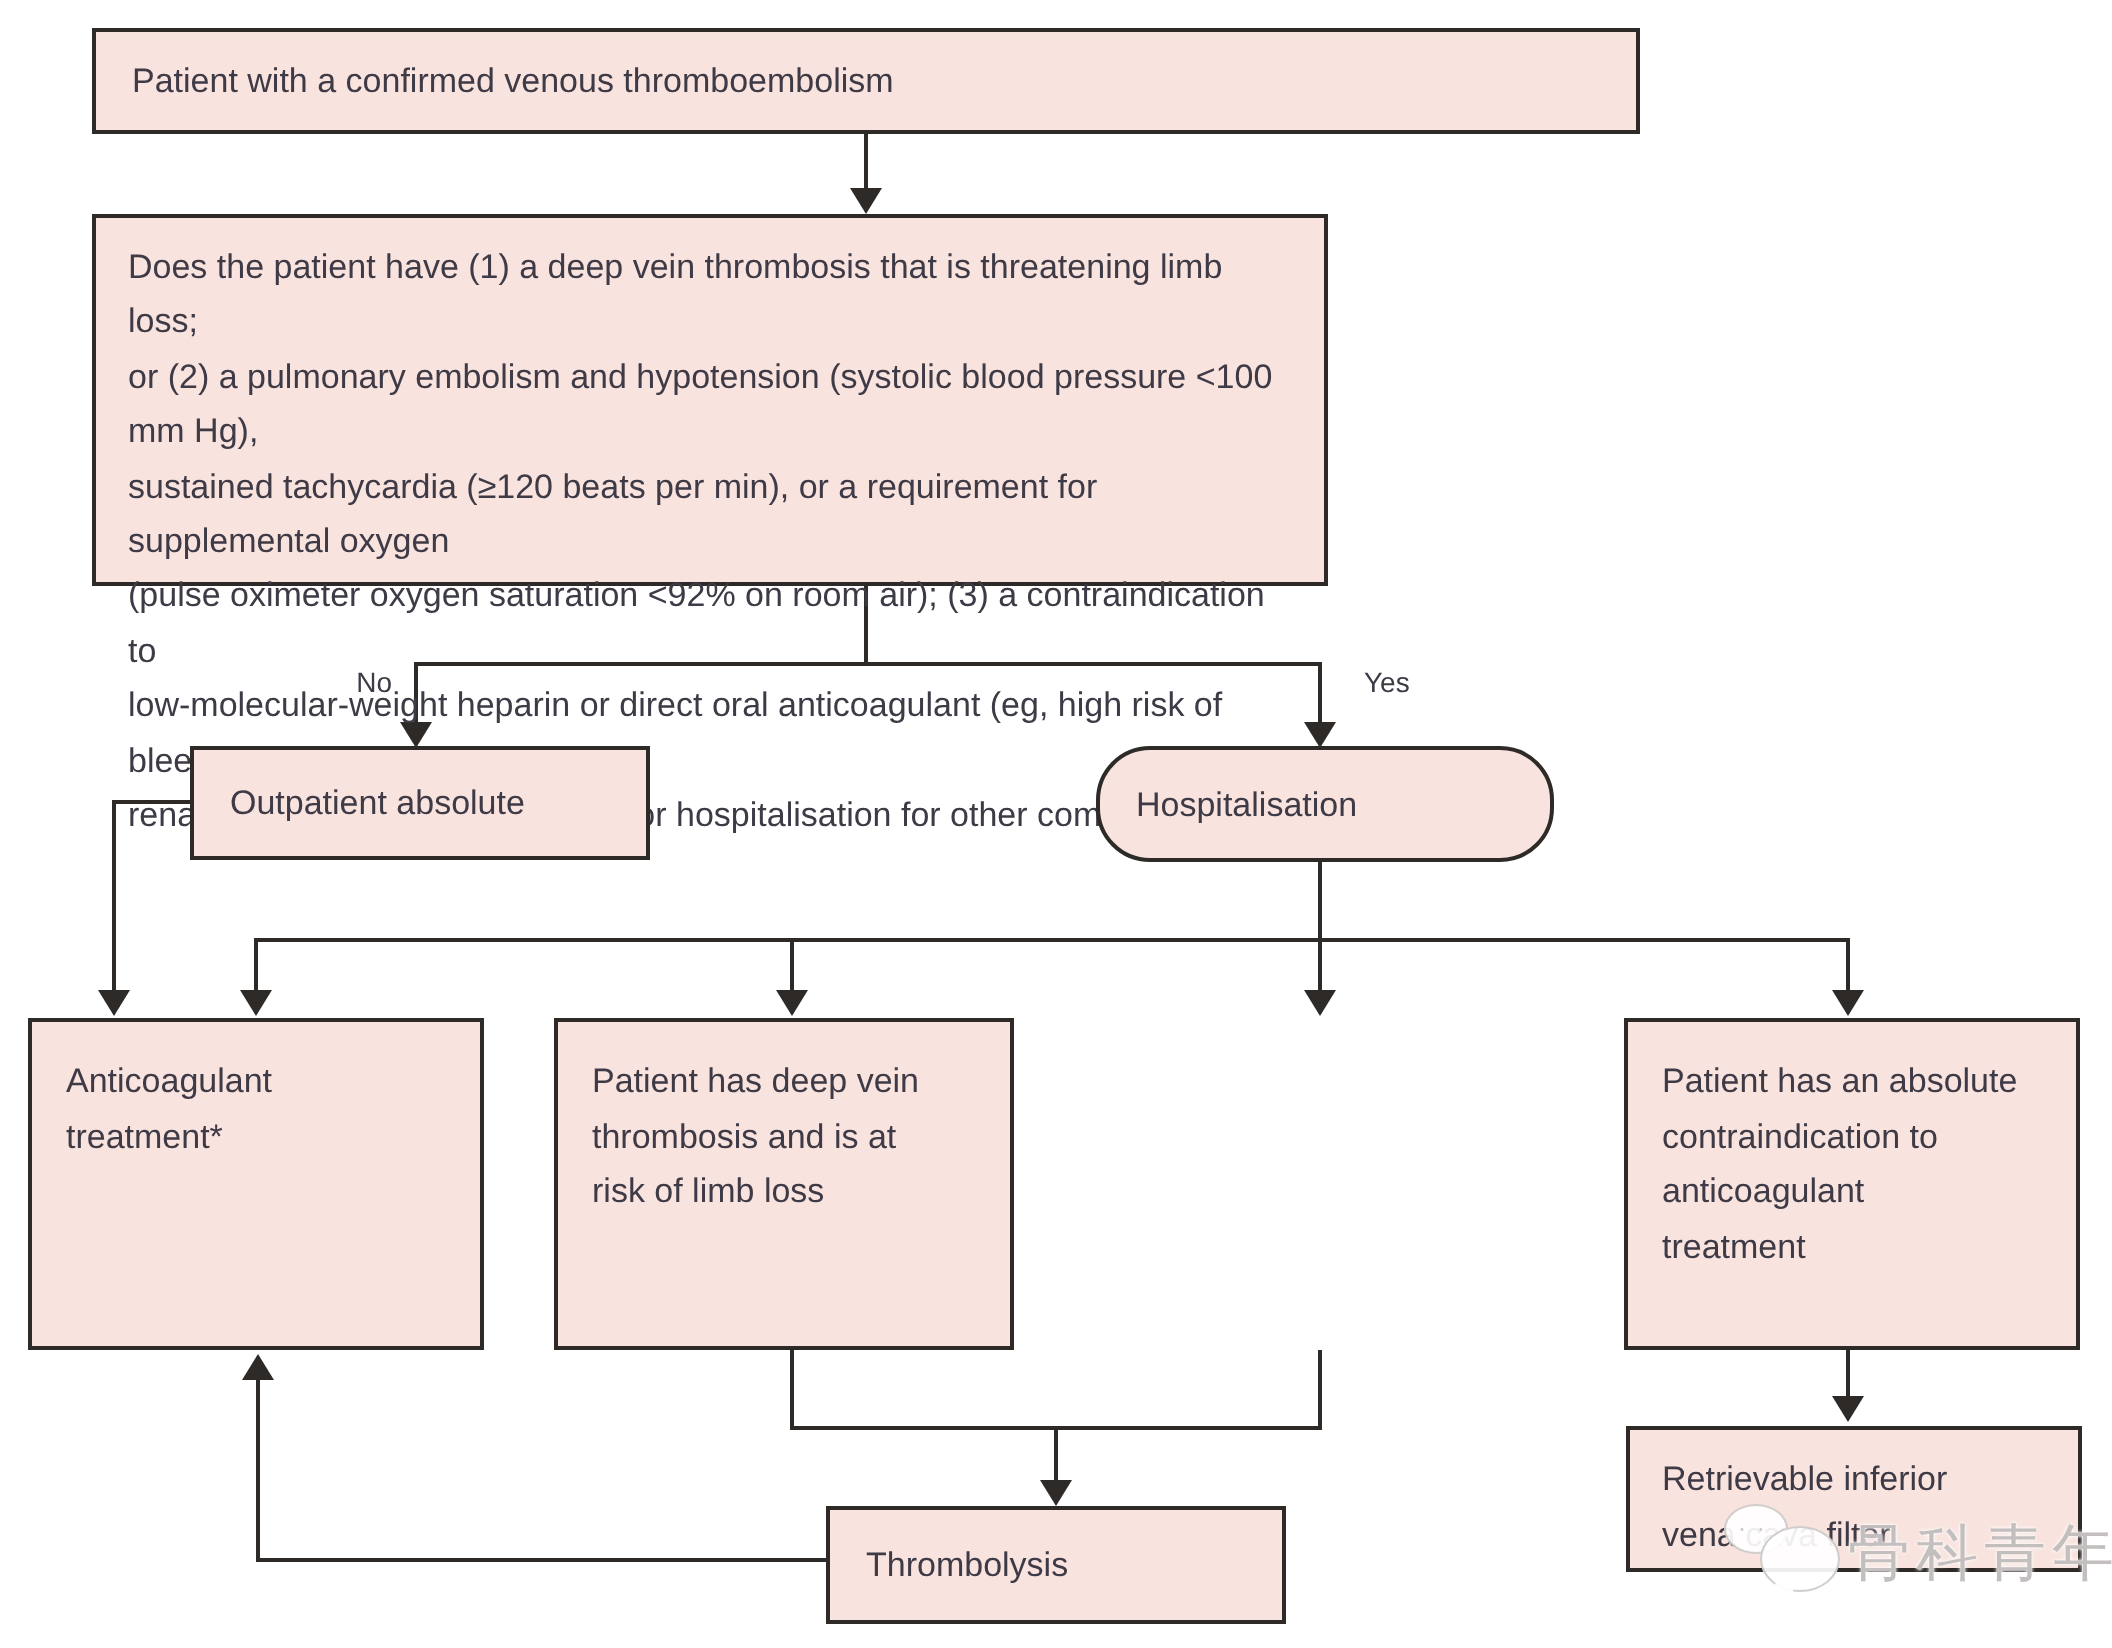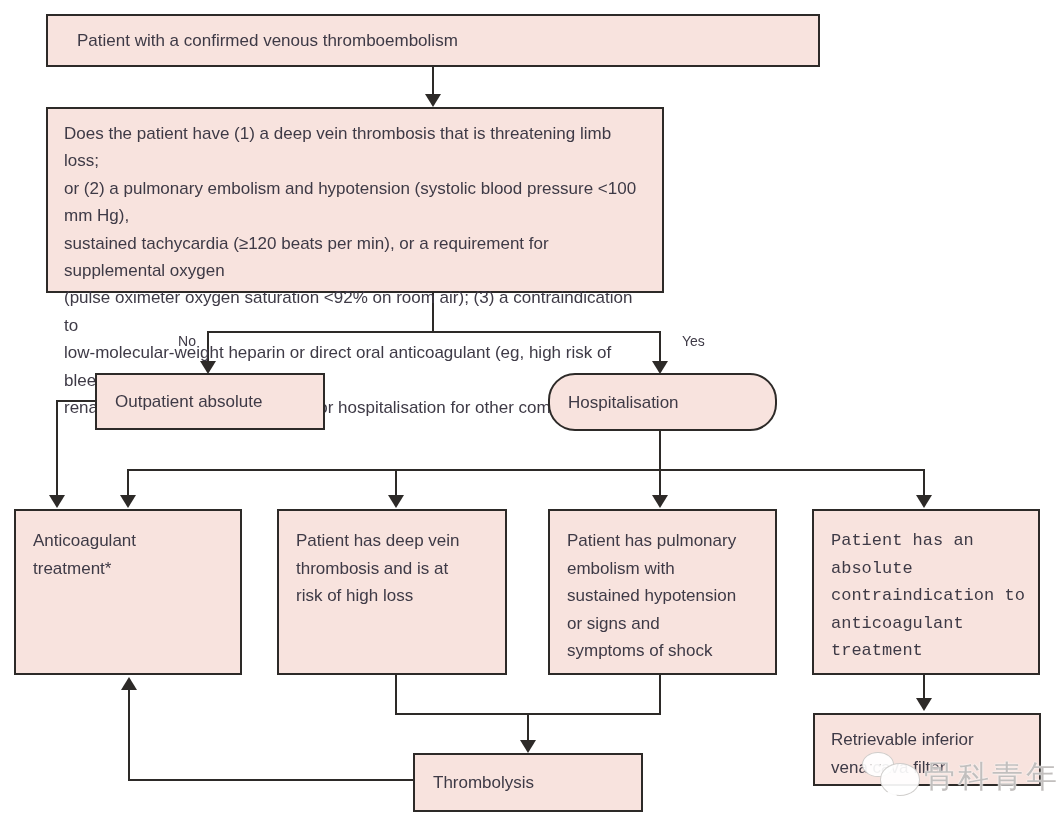--- a/index.html
+++ b/index.html
@@ -112,47 +112,42 @@
   <div class="line" style="left:527px; top:713px; width:2px; height:28px;"></div>
   <div class="ah-down" style="left:520px; top:740px;"></div>
 
   <div class="line" style="left:128px; top:779px; width:285px; height:2px;"></div>
   <div class="line" style="left:128px; top:689px; width:2px; height:92px;"></div>
   <div class="ah-up" style="left:121px; top:677px;"></div>
 
   <div class="line" style="left:923px; top:675px; width:2px; height:24px;"></div>
   <div class="ah-down" style="left:916px; top:698px;"></div>
 
-  <div class="node vcenter" style="left:46px; top:14px; width:774px; height:53px; padding-left:29px;">Patient with a confirmed venous thromboembolism</div>
+  <div class="node vcenter" style="left:46px; top:14px; width:774px; height:53px; padding-left:18px;">Patient with a confirmed venous thromboembolism</div>
 
   <div class="node" style="left:46px; top:107px; width:618px; height:186px; padding:11px 14px 0 16px; line-height:27.4px;">Does the patient have (1) a deep vein thrombosis that is threatening limb loss;
 or (2) a pulmonary embolism and hypotension (systolic blood pressure &lt;100 mm Hg),
 sustained tachycardia (≥120 beats per min), or a requirement for supplemental oxygen
 (pulse oximeter oxygen saturation &lt;92% on room air); (3) a contraindication to
 low-molecular-weight heparin or direct oral anticoagulant (eg, high risk of bleeding or
 renal failure); or (4) an indication for hospitalisation for other comorbidities?</div>
 
   <div class="node vcenter" style="left:95px; top:373px; width:230px; height:57px; padding-left:18px;">Outpatient absolute</div>
 
   <div class="node vcenter" style="left:548px; top:373px; width:229px; height:58px; padding-left:18px;border-radius:27px;">Hospitalisation</div>
 
   <div class="node" style="left:14px; top:509px; width:228px; height:166px; padding:16px 10px 0 17px; line-height:27.5px;">Anticoagulant
 treatment*</div>
 
   <div class="node" style="left:277px; top:509px; width:230px; height:166px; padding:16px 10px 0 17px; line-height:27.5px;">Patient has deep vein
 thrombosis and is at
-risk of high loss</div>
+risk of limb loss</div>
 
-  <div class="node" style="left:548px; top:509px; width:229px; height:166px; padding:16px 10px 0 17px; line-height:27.5px;">Patient has pulmonary
-embolism with
-sustained hypotension
-or signs and
-symptoms of shock</div>
 
-  <div class="node" style="left:812px; top:509px; width:228px; height:166px; padding:16px 10px 0 17px; line-height:27.5px;font-family:Liberation Mono, monospace;">Patient has an absolute
+  <div class="node" style="left:812px; top:509px; width:228px; height:166px; padding:16px 10px 0 17px; line-height:27.5px;">Patient has an absolute
 contraindication to
 anticoagulant
 treatment</div>
 
   <div class="node vcenter" style="left:413px; top:753px; width:230px; height:59px; padding-left:18px;">Thrombolysis</div>
 
   <div class="node" style="left:813px; top:713px; width:228px; height:73px; padding:11px 10px 0 16px; line-height:28px;">Retrievable inferior
 vena cava filter</div>
 
   <div class="watermark">

